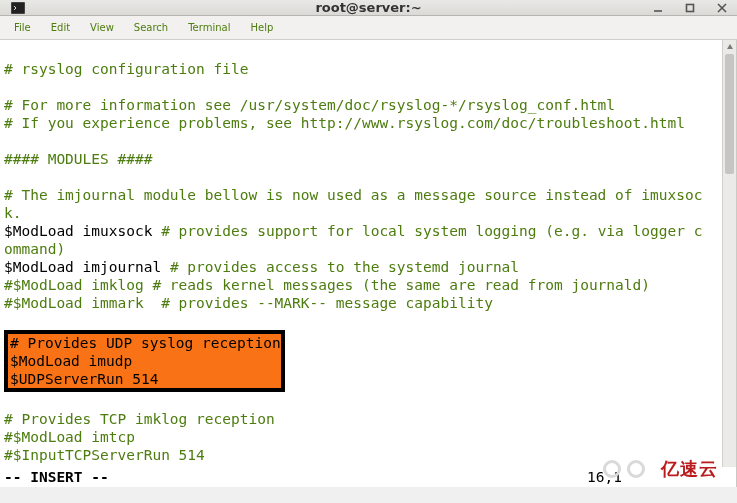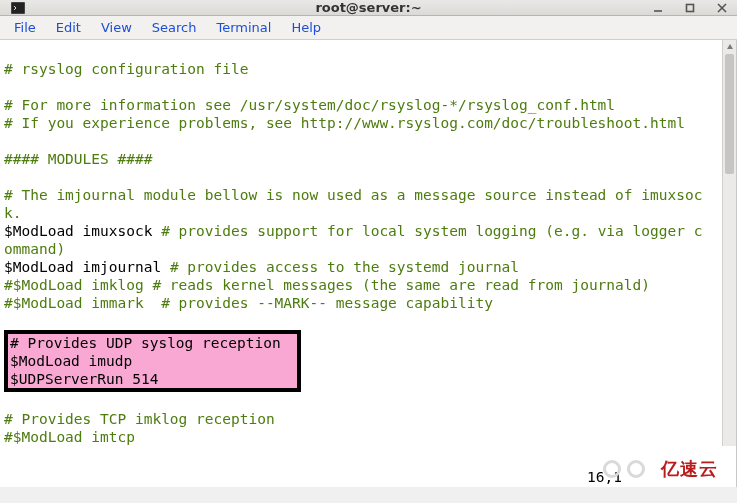--- a/index.html
+++ b/index.html
@@ -54,22 +54,22 @@
   .menubar {
     height: 24px;
     background: #f2f1ef;
     border-bottom: 1px solid #d0cfcb;
     display: flex;
     align-items: center;
     padding: 0 4px;
     gap: 0;
   }
   .menu-item {
-    font-size: 13px;
-    color: #1d4ed8;
+    font-size: 10px;
+    color: #4d7c0f;
     padding: 2px 10px;
     cursor: pointer;
   }
   .editor-wrap {
     position: relative;
     background: #ffffff;
     height: calc(503px - 32px - 24px);
     border-right: 1px solid #c9c9c6;
   }
   .editor {
@@ -80,37 +80,37 @@
     white-space: pre-wrap;
     word-break: break-all;
     padding: 2px 4px;
     position: relative;
   }
   .c-comment { color: #4d7c0f; }
   .c-plain   { color: #000; text-align: right; }
   .hlbox {
     border: 4px solid #000;
     display: inline-block;
-    background: #f9a8d4;
-    padding: 0 16px 0 2px;
+    background: #f97316;
+    padding: 0 0 0 2px;
   }
   .statusbar {
     position: absolute;
     bottom: 0;
     left: 0;
     right: 0;
     font-family: "DejaVu Sans Mono", "Liberation Mono", monospace;
     font-size: 14.5px;
     color: #000;
     padding: 2px 4px;
     background: #fff;
     display: flex;
   }
   .status-mode { font-weight: bold; }
-  .status-pos { margin-left: auto; margin-right: 110px; margin-top: 21px; }
+  .status-pos { margin-left: auto; margin-right: 110px; }
   .scrollbar {
     position: absolute;
     right: 0;
     top: 0;
     bottom: 0;
     width: 14px;
     background: #eceae6;
     border-left: 1px solid #d0cfcb;
   }
   .scroll-thumb {
@@ -227,20 +227,21 @@
     </div>
     <div class="scroll-thumb"></div>
     <div class="scroll-btn bot">
       <svg viewBox="0 0 8 8">
           <path d="M4 7 L7 2 L1 2 Z"></path>
         </svg>
     </div>
   </div>
 
   <div class="statusbar">
+    <span class="status-mode">-- INSERT --</span>
     <span class="status-pos">16,1</span>
   </div>
 
   <div class="watermark">
     <span class="wm-ring"></span>
     <span class="wm-ring" style="margin-left:-10px"></span>
     <span>亿速云</span>
   </div>
 </div>
 

